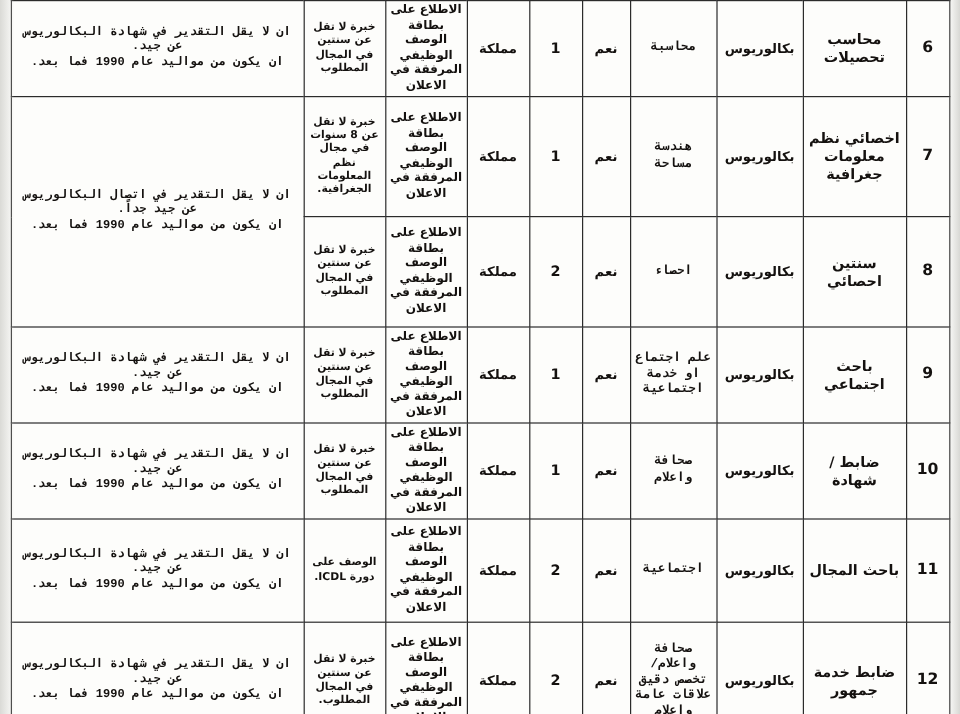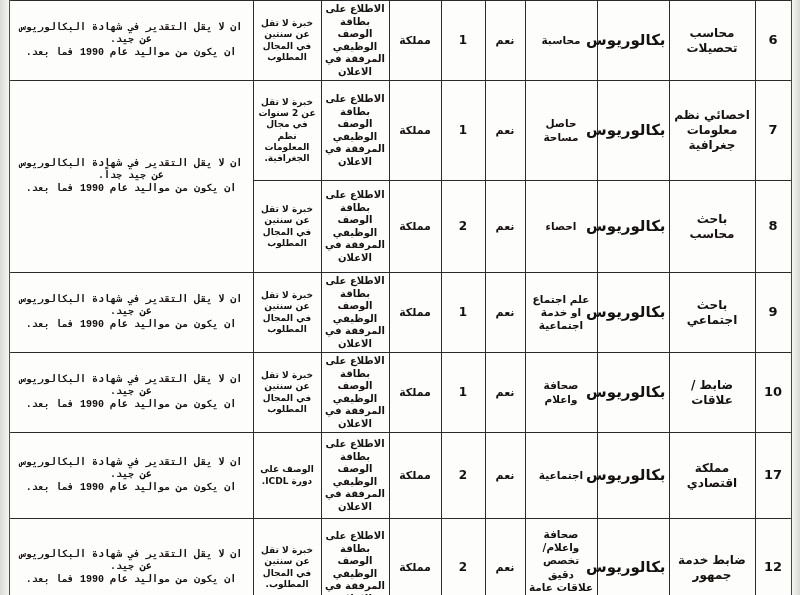--- a/index.html
+++ b/index.html
@@ -58,22 +58,22 @@
   col.c-major   { width: 72px; }
   col.c-gender  { width: 40px; }
   col.c-count   { width: 44px; }
   col.c-nat     { width: 52px; }
   col.c-fieldexp{ width: 68px; }
   col.c-course  { width: 68px; }
   col.c-cond    { width: 244px; }
 
   .cell-no      { font-size: 13px; }
   .cell-title   { font-size: 12px; }
-  .cell-degree  { font-size: 15px; }
-  .cell-major   { font-size: 10.5px; }
+  .cell-degree  { font-size: 11px; }
+  .cell-major   { font-size: 10.5px; font-family: Liberation Mono, monospace; }
   .cell-gender  { font-size: 11px; }
   .cell-count   { font-size: 12px; }
   .cell-nat     { font-size: 11px; }
   .cell-fieldexp{ font-size: 10px; line-height: 1.35; }
   .cell-course  { font-size: 9px; line-height: 1.35; }
   .cell-cond    { font-size: 10px; line-height: 1.6; text-align: center; font-family: Liberation Mono, monospace; }
   .cell-cond .line2 { display: block; }
 </style>
 </head>
 <body>
@@ -110,35 +110,35 @@
         <td class="cell-cond">
           <span>ان لا يقل التقدير في شهادة البكالوريوس عن جيد.</span>
           <span class="line2">ان يكون من مواليد عام 1990 فما بعد.</span>
         </td>
       </tr>
 
       <tr style="height:100px;">
         <td class="cell-no">7</td>
         <td class="cell-title">اخصائي نظم معلومات جغرافية</td>
         <td class="cell-degree">بكالوريوس</td>
-        <td class="cell-major">حاصل مساحة</td>
-        <td class="cell-gender">نعم</td>
-        <td class="cell-count">1</td>
-        <td class="cell-nat">مملكة</td>
-        <td class="cell-fieldexp">الاطلاع على بطاقة الوصف الوظيفي المرفقة في الاعلان</td>
-        <td class="cell-course">خبرة لا تقل عن 2 سنوات في مجال نظم المعلومات الجغرافية.</td>
+        <td class="cell-major">هندسة مساحة</td>
+        <td class="cell-gender">نعم</td>
+        <td class="cell-count">1</td>
+        <td class="cell-nat">مملكة</td>
+        <td class="cell-fieldexp">الاطلاع على بطاقة الوصف الوظيفي المرفقة في الاعلان</td>
+        <td class="cell-course">خبرة لا تقل عن 8 سنوات في مجال نظم المعلومات الجغرافية.</td>
         <td class="cell-cond" rowspan="2">
-          <span>ان لا يقل التقدير في شهادة البكالوريوس عن جيد جداً.</span>
+          <span>ان لا يقل التقدير في اتصال البكالوريوس عن جيد جداً.</span>
           <span class="line2">ان يكون من مواليد عام 1990 فما بعد.</span>
         </td>
       </tr>
 
       <tr style="height:92px;">
         <td class="cell-no">8</td>
-        <td class="cell-title">باحث محاسب</td>
+        <td class="cell-title">سنتين احصائي</td>
         <td class="cell-degree">بكالوريوس</td>
         <td class="cell-major">احصاء</td>
         <td class="cell-gender">نعم</td>
         <td class="cell-count">2</td>
         <td class="cell-nat">مملكة</td>
         <td class="cell-fieldexp">الاطلاع على بطاقة الوصف الوظيفي المرفقة في الاعلان</td>
         <td class="cell-course">خبرة لا تقل عن سنتين في المجال المطلوب</td>
       </tr>
 
       <tr style="height:70px;">
@@ -152,37 +152,37 @@
         <td class="cell-fieldexp">الاطلاع على بطاقة الوصف الوظيفي المرفقة في الاعلان</td>
         <td class="cell-course">خبرة لا تقل عن سنتين في المجال المطلوب</td>
         <td class="cell-cond">
           <span>ان لا يقل التقدير في شهادة البكالوريوس عن جيد.</span>
           <span class="line2">ان يكون من مواليد عام 1990 فما بعد.</span>
         </td>
       </tr>
 
       <tr style="height:62px;">
         <td class="cell-no">10</td>
-        <td class="cell-title">ضابط / علاقات</td>
+        <td class="cell-title">ضابط / شهادة</td>
         <td class="cell-degree">بكالوريوس</td>
         <td class="cell-major">صحافة واعلام</td>
         <td class="cell-gender">نعم</td>
         <td class="cell-count">1</td>
         <td class="cell-nat">مملكة</td>
         <td class="cell-fieldexp">الاطلاع على بطاقة الوصف الوظيفي المرفقة في الاعلان</td>
         <td class="cell-course">خبرة لا تقل عن سنتين في المجال المطلوب</td>
         <td class="cell-cond">
           <span>ان لا يقل التقدير في شهادة البكالوريوس عن جيد.</span>
           <span class="line2">ان يكون من مواليد عام 1990 فما بعد.</span>
         </td>
       </tr>
 
       <tr style="height:86px;">
-        <td class="cell-no">17</td>
-        <td class="cell-title">مملكة اقتصادي</td>
+        <td class="cell-no">11</td>
+        <td class="cell-title">باحث المجال</td>
         <td class="cell-degree">بكالوريوس</td>
         <td class="cell-major">اجتماعية</td>
         <td class="cell-gender">نعم</td>
         <td class="cell-count">2</td>
         <td class="cell-nat">مملكة</td>
         <td class="cell-fieldexp">الاطلاع على بطاقة الوصف الوظيفي المرفقة في الاعلان</td>
         <td class="cell-course">الوصف على دورة ICDL.</td>
         <td class="cell-cond">
           <span>ان لا يقل التقدير في شهادة البكالوريوس عن جيد.</span>
           <span class="line2">ان يكون من مواليد عام 1990 فما بعد.</span>

